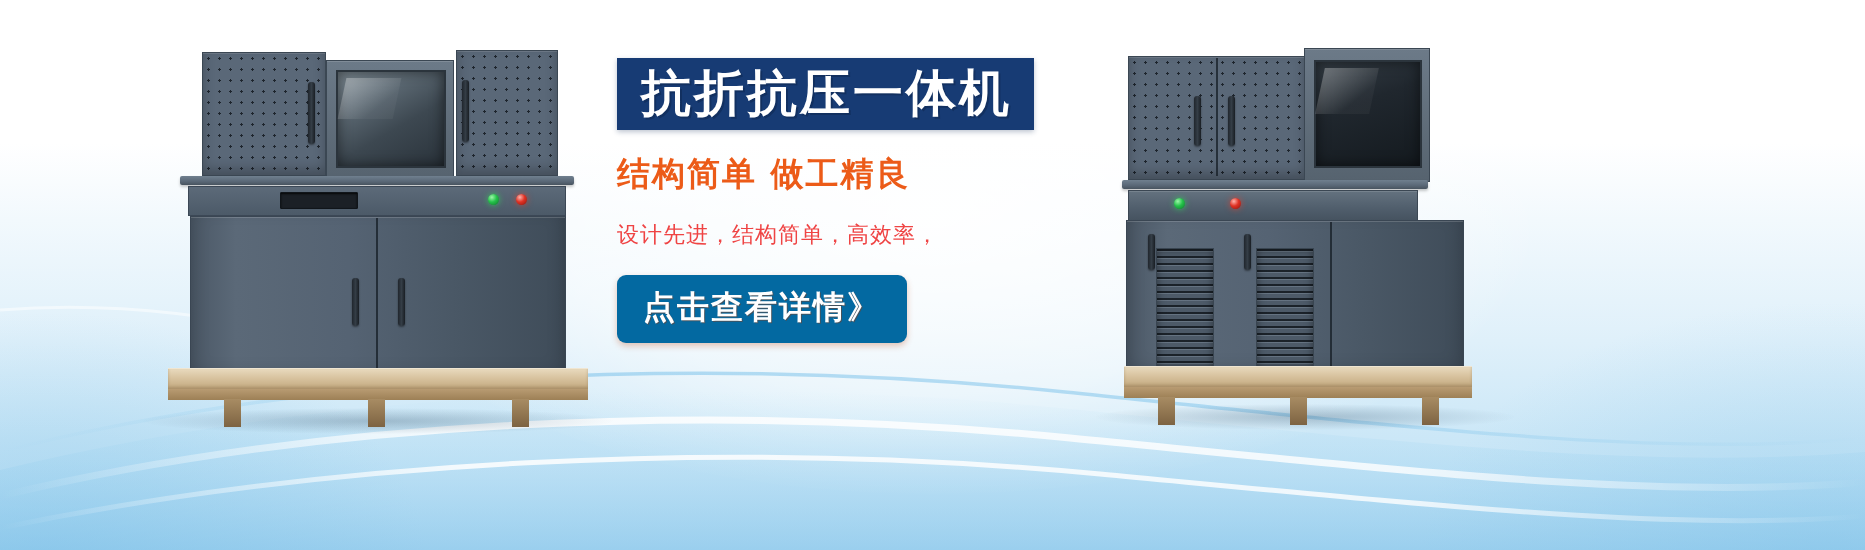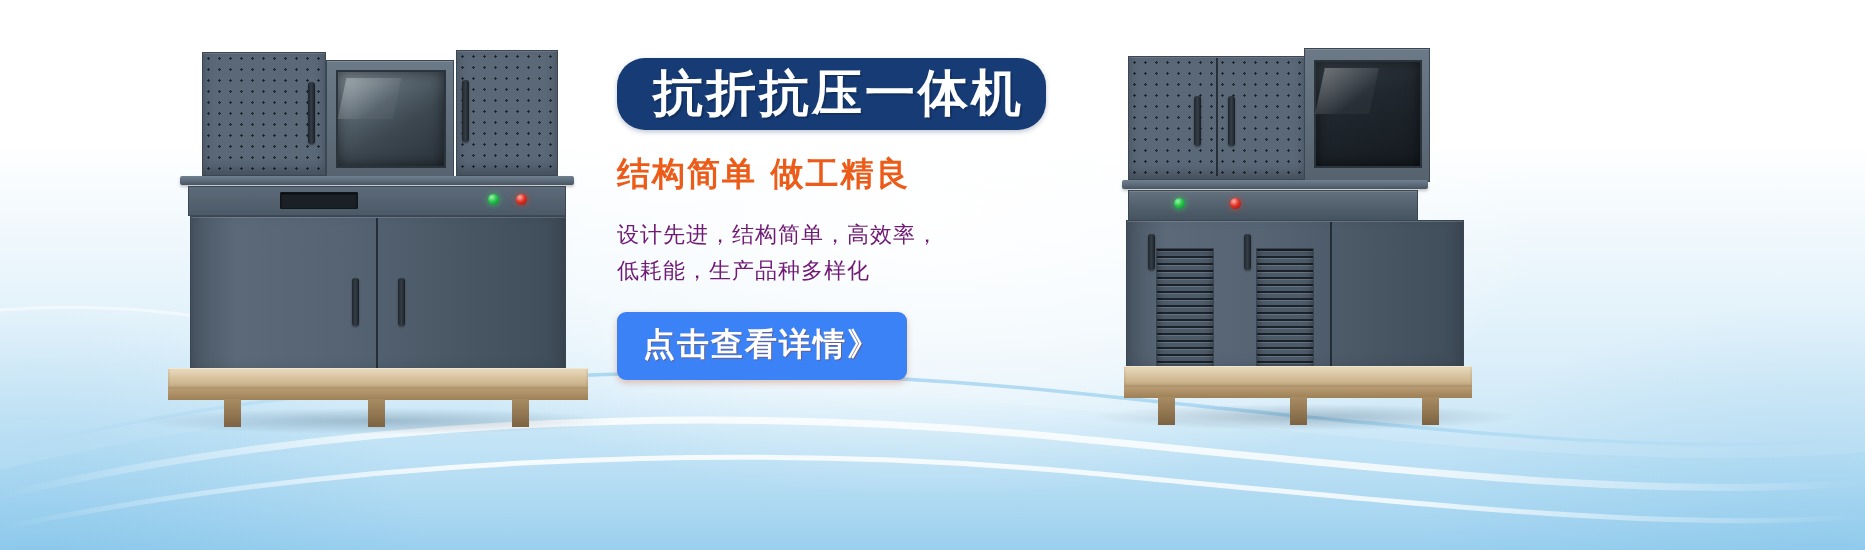--- a/index.html
+++ b/index.html
@@ -135,42 +135,41 @@
        rgba(77,90,104,0) 3px,rgba(77,90,104,0) 7px);
     border:1px solid #394551;
     box-shadow:inset 0 0 8px rgba(0,0,0,.45);
   }
 
   
   .content{position:absolute;left:617px;top:58px;width:640px;}
   .title-bar{
     display:inline-block;
     background:#173b74;
-    padding:10px 22px 12px 36px;
+    padding:10px 22px 12px 24px;
     box-shadow:0 2px 5px rgba(20,45,90,.28);
-    border-radius:28px;
   }
   .title-text{
     color:#ffffff;font-size:50px;line-height:1;font-weight:bold;
     letter-spacing:3px;white-space:nowrap;
     text-shadow:2px 2px 0 rgba(10,28,60,.35);
   }
   .line-orange{
     margin-top:22px;color:#ec5b18;font-size:33px;font-weight:bold;
     letter-spacing:2px;white-space:nowrap;
   }
   .line-blue{
     margin-top:16px;color:#13458c;font-size:33px;font-weight:bold;
     letter-spacing:2px;white-space:nowrap;
   }
-  .desc{margin-top:20px;color:#701a75;font-size:22px;line-height:1.65;letter-spacing:1px;}
+  .desc{margin-top:20px;color:#ef4444;font-size:22px;line-height:1.65;letter-spacing:1px;}
   .desc div{white-space:nowrap;}
   .cta{
     margin-top:22px;display:inline-block;
-    background:#3b82f6;border-radius:9px;
+    background:#0369a1;border-radius:9px;
     padding:11px 26px 13px 26px;
     box-shadow:0 3px 6px rgba(190,70,20,.30);
     cursor:pointer;
   }
   .cta-text{
     color:#ffffff;font-size:32px;font-weight:bold;letter-spacing:2px;
     white-space:nowrap;text-shadow:1px 1px 0 rgba(150,55,12,.45);
   }
 </style>
 </head>
@@ -283,21 +282,20 @@
 
     <div class="title-bar">
       <div class="title-text">抗折抗压一体机</div>
     </div>
 
     <div class="line-orange">结构简单 做工精良</div>
 
 
     <div class="desc">
       <div>设计先进，结构简单，高效率，</div>
-      <div>低耗能，生产品种多样化</div>
     </div>
 
     <div class="cta">
       <span class="cta-text">点击查看详情》</span>
     </div>
 
   </div>
 </div>
 
 </body></html>

